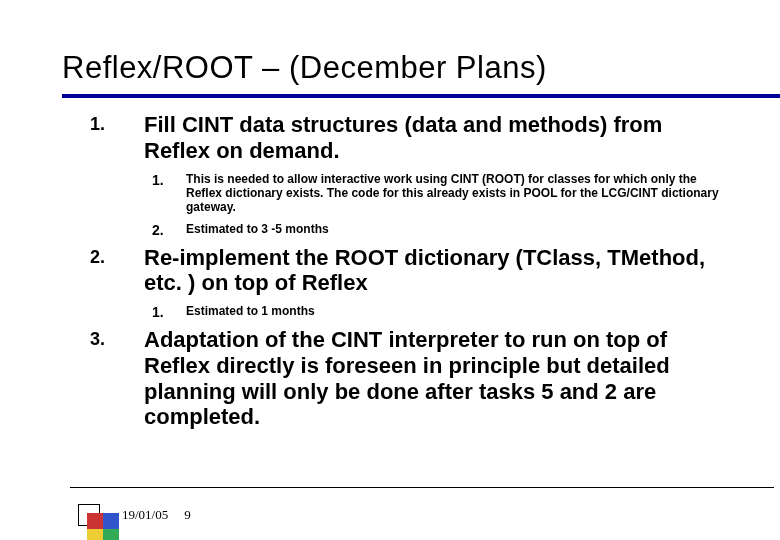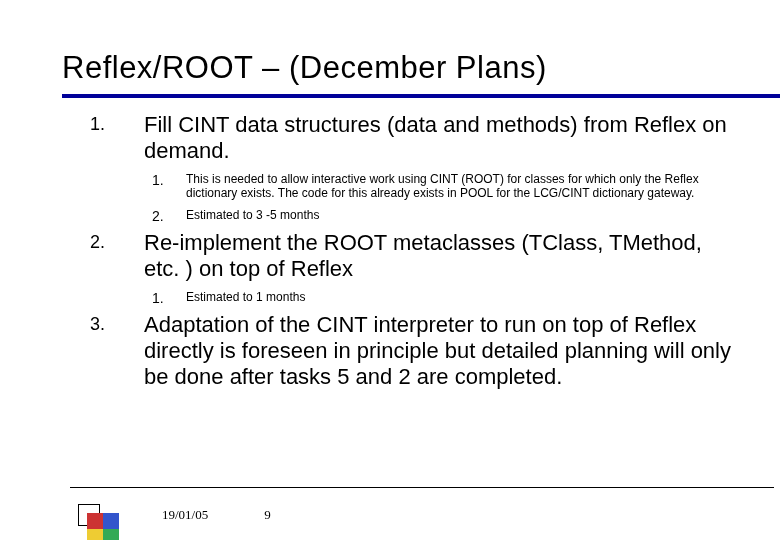--- a/index.html
+++ b/index.html
@@ -25,20 +25,21 @@
     letter-spacing: 0.5px;
   }
   .rule {
     height: 4px;
     background: #000099;
     width: 100%;
     margin-bottom: 14px;
   }
   .content {
     padding: 0 8px 0 4px;
+    font-weight: bold;
   }
   ol.outer {
     list-style: none;
     counter-reset: outer;
   }
   ol.outer > li {
     counter-increment: outer;
     position: relative;
     padding-left: 54px;
     margin-bottom: 2px;
@@ -86,21 +87,20 @@
   .footer-rule {
     height: 1px;
     background: #000;
     margin-bottom: 6px;
   }
   .footer-row {
     display: flex;
     align-items: center;
     font-family: "Times New Roman", Times, serif;
     font-size: 13px;
-    gap: 40px;
   }
   .logo {
     width: 22px;
     height: 22px;
     margin-right: 14px;
     display: grid;
     grid-template-columns: 1fr 1fr;
     grid-template-rows: 1fr 1fr;
     border: 1px solid #000;
   }
@@ -123,21 +123,21 @@
   <div class="content">
     <ol class="outer">
       <li>
         <div class="main-text">Fill CINT data structures (data and methods) from Reflex on demand.</div>
         <ol class="inner">
           <li>This is needed to allow interactive work using CINT (ROOT) for classes for which only the Reflex dictionary exists. The code for this already exists in POOL for the LCG/CINT dictionary gateway.</li>
           <li>Estimated to 3 -5 months</li>
         </ol>
       </li>
       <li>
-        <div class="main-text">Re-implement the ROOT metaclasses (TClass, TMethod, etc. ) on top of Reflex</div>
+        <div class="main-text">Re-implement the ROOT dictionary (TClass, TMethod, etc. ) on top of Reflex</div>
         <ol class="inner">
           <li>Estimated to 1 months</li>
         </ol>
       </li>
       <li>
         <div class="main-text">Adaptation of the CINT interpreter to run on top of Reflex directly is foreseen in principle but detailed planning will only be done after tasks 5 and 2 are completed.</div>
       </li>
     </ol>
   </div>
 

